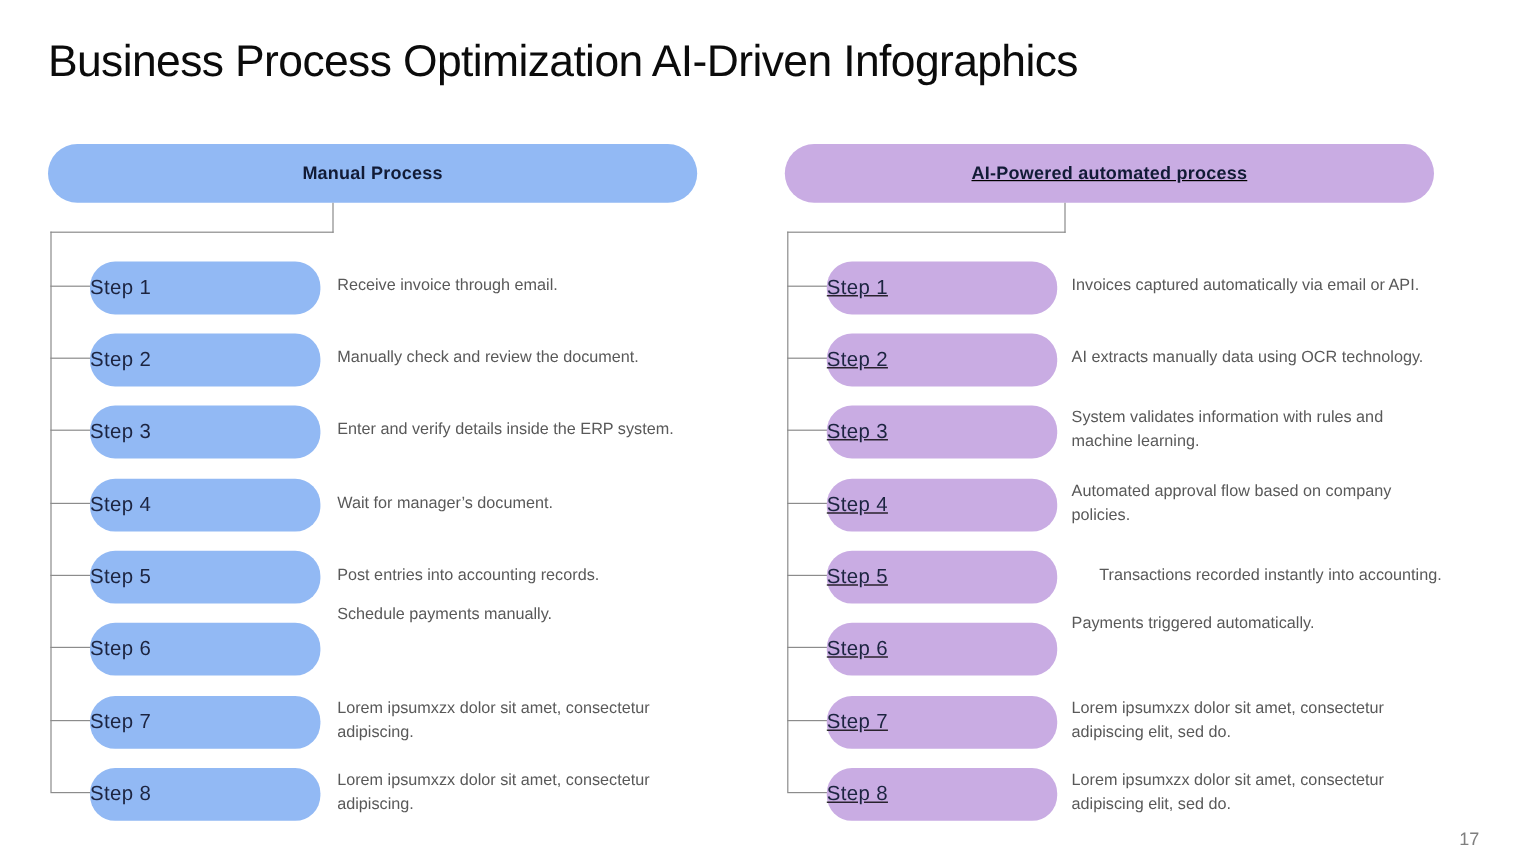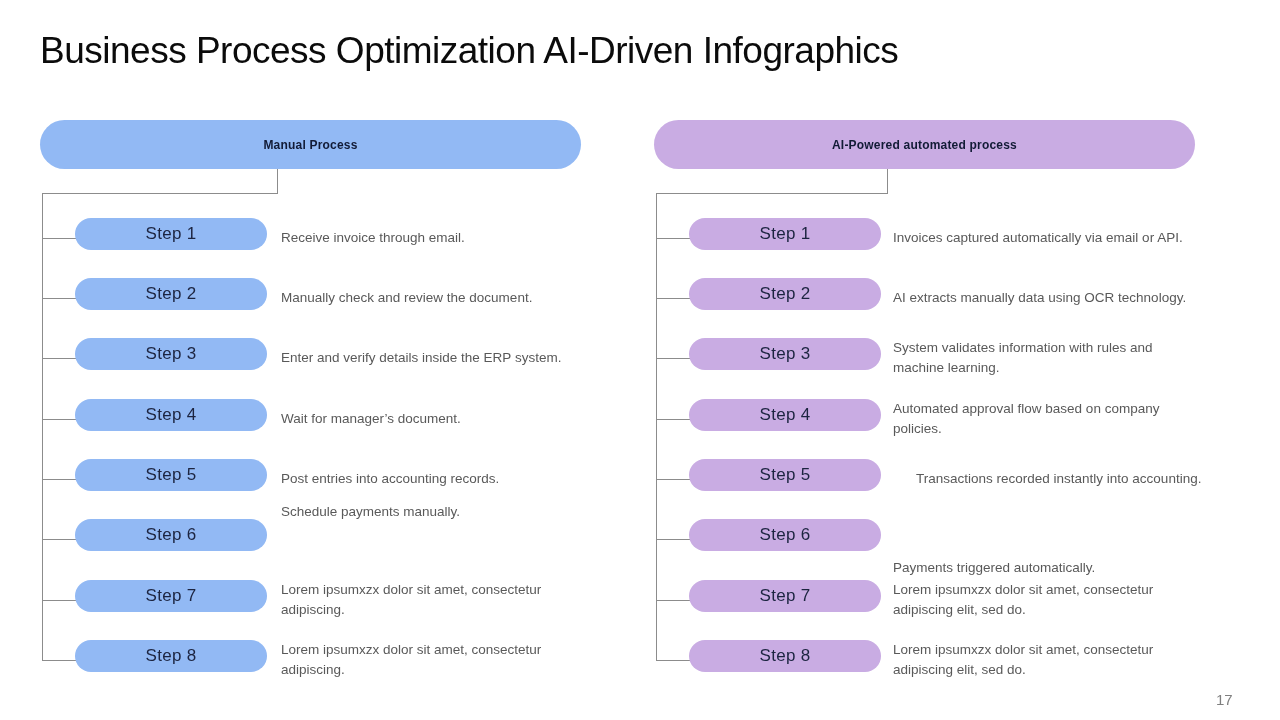--- a/index.html
+++ b/index.html
@@ -10,28 +10,28 @@
   .title{
     position:absolute;left:40px;top:30px;
     font-size:37px;letter-spacing:-0.5px;color:#0b0b0b;font-weight:400;
     white-space:nowrap;
   }
   .header-pill{
     position:absolute;top:120px;width:541px;height:49px;border-radius:26px;
     display:flex;align-items:center;justify-content:center;
   }
   .header-pill span{
-    font-size:12px;font-weight:bold;color:#121b36;letter-spacing:0.2px;
+    font-size:15px;font-weight:bold;color:#121b36;letter-spacing:0.2px;
   }
   .fill-blue{background:#92b9f4;}
-  .fill-purple{background:#c9ace3;}
+  .fill-purple{background:#c9ace3;text-decoration:underline;}
   .line{position:absolute;background:#8c8c8c;}
   .step-pill{
-    position:absolute;width:192px;height:32px;border-radius:21px;
-    display:flex;align-items:center;justify-content:center;
+    position:absolute;width:192px;height:44px;border-radius:21px;
+    display:flex;align-items:center;justify-content:flex-start;
   }
   .step-pill span{font-size:17px;color:#1c2440;letter-spacing:0.3px;}
   .desc{
     position:absolute;height:40px;width:330px;
     display:flex;align-items:center;
     font-size:13.5px;line-height:1.45;color:#595959;
     white-space:pre-line;
   }
   .pagenum{
     position:absolute;left:1216px;top:691px;
@@ -139,21 +139,21 @@
 policies.</div>
 
 <div class="step-pill fill-purple" style="left:689px;top:459px">
     <span>Step 5</span>
   </div>
 <div class="desc" style="left:916px;top:459px">Transactions recorded instantly into accounting.</div>
 
 <div class="step-pill fill-purple" style="left:689px;top:519px">
     <span>Step 6</span>
   </div>
-<div class="desc" style="left:893px;top:548px">Payments triggered automatically.</div>
+<div class="desc" style="left:893px;top:499px">Payments triggered automatically.</div>
 
 <div class="step-pill fill-purple" style="left:689px;top:580px">
     <span>Step 7</span>
   </div>
 <div class="desc" style="left:893px;top:580px">Lorem ipsumxzx dolor sit amet, consectetur
 adipiscing elit, sed do.</div>
 
 <div class="step-pill fill-purple" style="left:689px;top:640px">
     <span>Step 8</span>
   </div>

